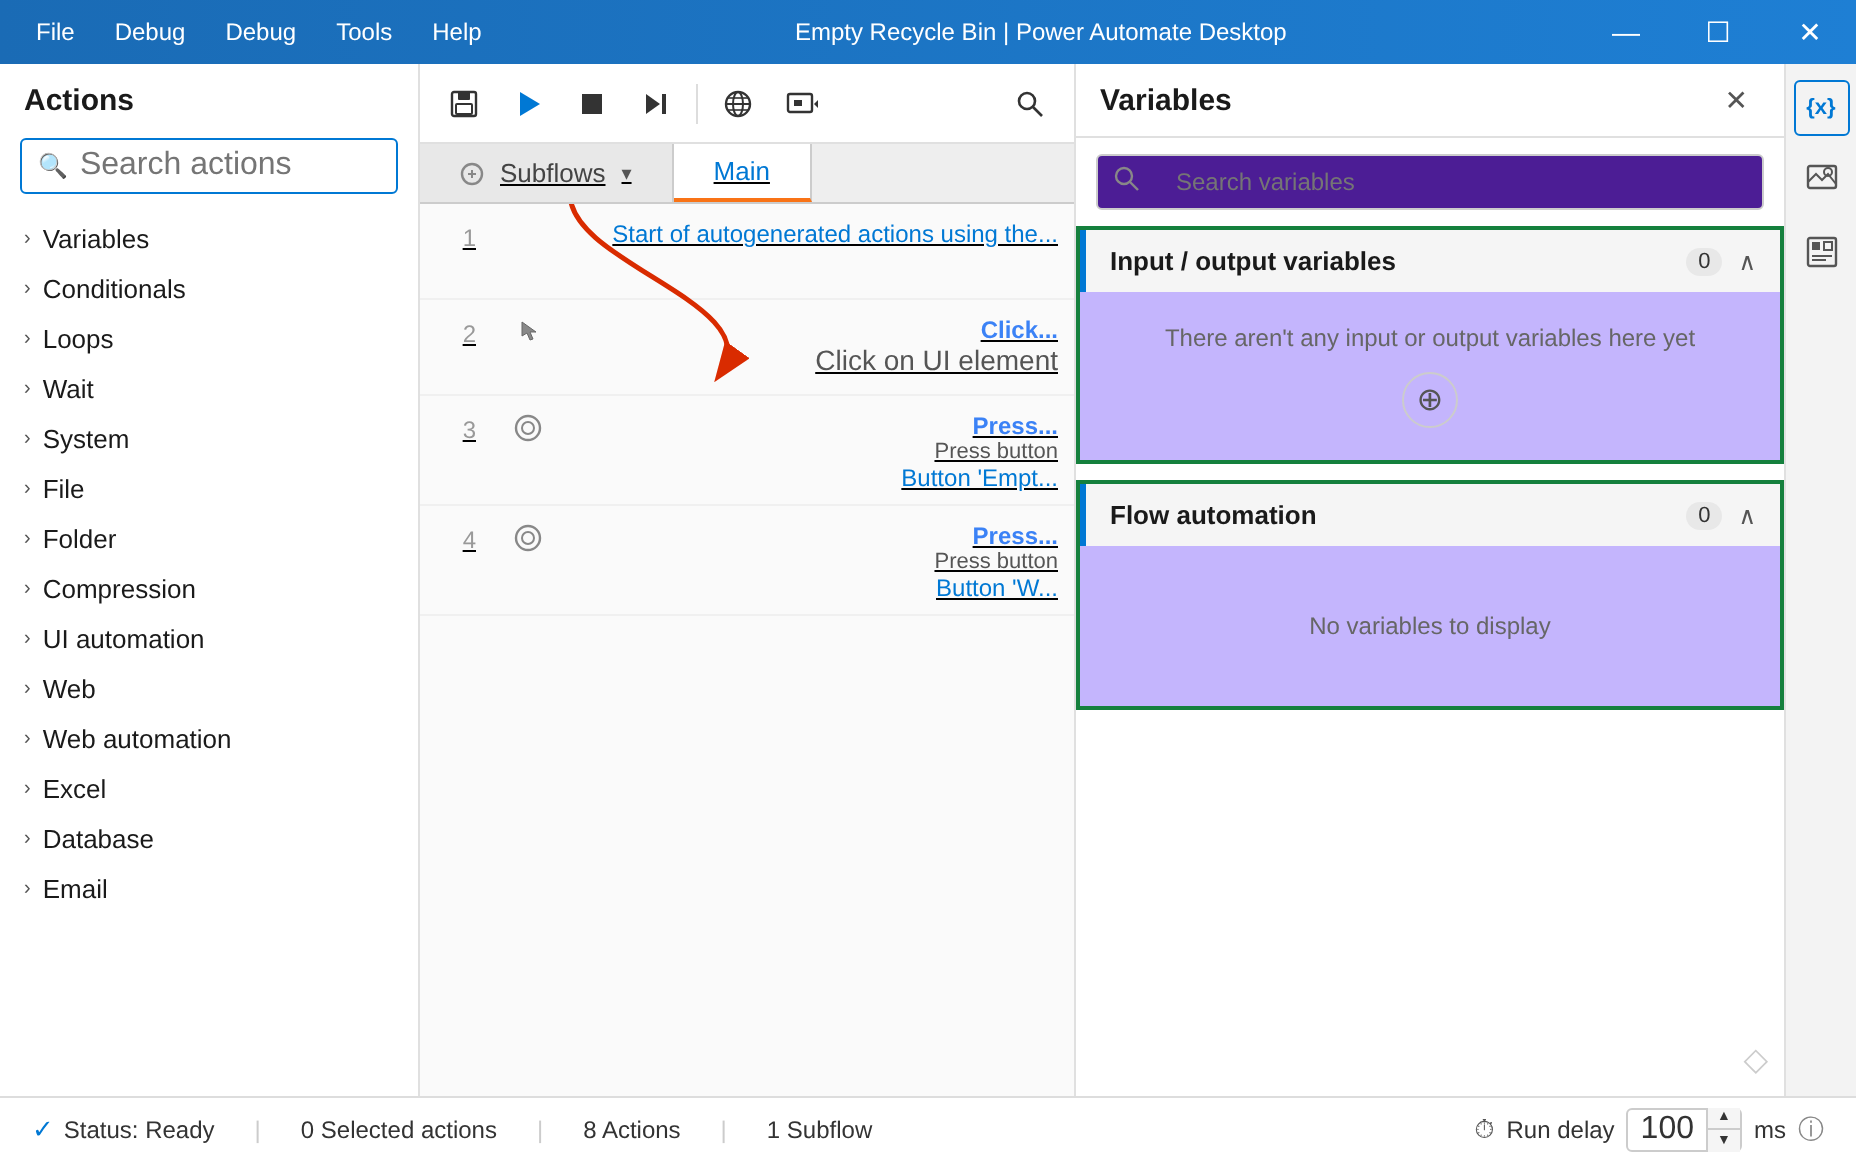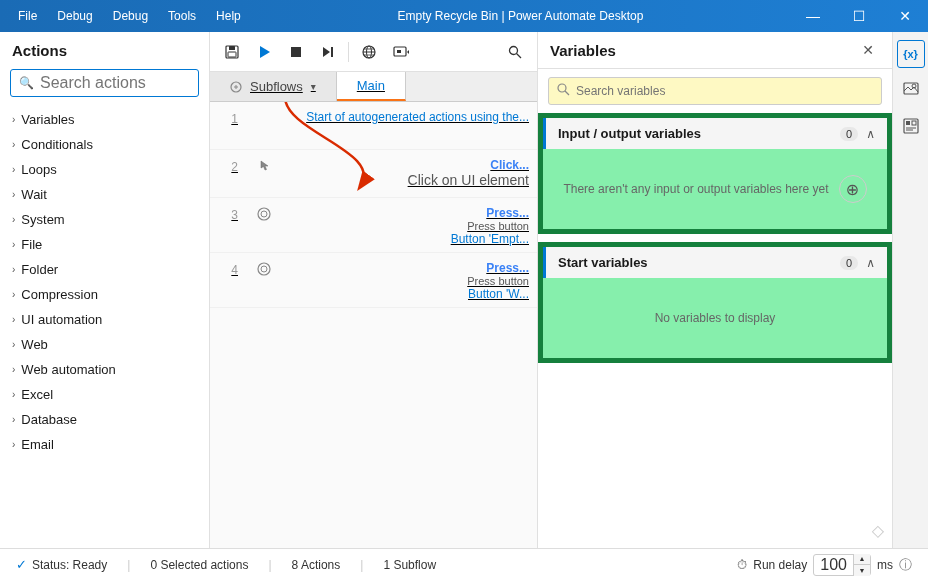--- a/index.html
+++ b/index.html
@@ -221,34 +221,34 @@
       padding: 2px 6px;
       border-radius: 3px;
     }
     .var-search {
       margin: 8px 10px;
       border: 1px solid #ccc;
       border-radius: 3px;
       display: flex;
       align-items: center;
       padding: 5px 8px;
-      gap: 6px;
-      background: #fef9c3;
+      gap: 18px;
+      background: #4c1d95;
     }
     .var-search input {
       border: none;
       outline: none;
       font-size: 12px;
       color: #aaa;
       flex: 1;
       background: transparent;
     }
 
     .var-section {
-      border: 5px solid #15803d;
+      border: 2px solid #15803d;
       margin: 0 0 8px 0;
     }
     .var-section-header {
       background: #f5f5f5;
       display: flex;
       align-items: center;
       padding: 8px 12px;
       cursor: pointer;
       border-left: 3px solid #0078d4;
     }
@@ -260,25 +260,25 @@
     }
     .var-count-badge {
       background: #e8e8e8;
       color: #333;
       font-size: 11px;
       padding: 1px 6px;
       border-radius: 10px;
       margin-right: 8px;
     }
     .var-section-body {
-      background: #86efac;
+      background: #c4b5fd;
       padding: 16px;
       min-height: 80px;
       display: flex;
-      flex-direction: row;
+      flex-direction: column;
       align-items: center;
       justify-content: center;
       color: #666;
       font-size: 12px;
       text-align: center;
       gap: 10px;
     }
     .var-add-btn {
       width: 28px;
       height: 28px;
@@ -609,21 +609,21 @@
         <span style="font-size:12px; color:#555;">∧</span>
       </div>
       <div class="var-section-body">
         <div style="color:#666; font-size:12px; text-align:center;">There aren't any input or output variables here yet</div>
         <div class="var-add-btn">⊕</div>
       </div>
     </div>
 
     <div class="var-section">
       <div class="var-section-header">
-        <span class="var-section-title">Start variables</span>
+        <span class="var-section-title">Flow automation</span>
         <span class="var-count-badge">0</span>
         <span style="font-size:12px; color:#555;">∧</span>
       </div>
       <div class="var-section-body">
         <div style="color:#666; font-size:12px;">No variables to display</div>
       </div>
     </div>
 
     <div style="flex:1; display:flex; align-items:flex-end; justify-content:flex-end; padding:8px;">
       <div style="color:#ccc; font-size:16px;">◇</div>

